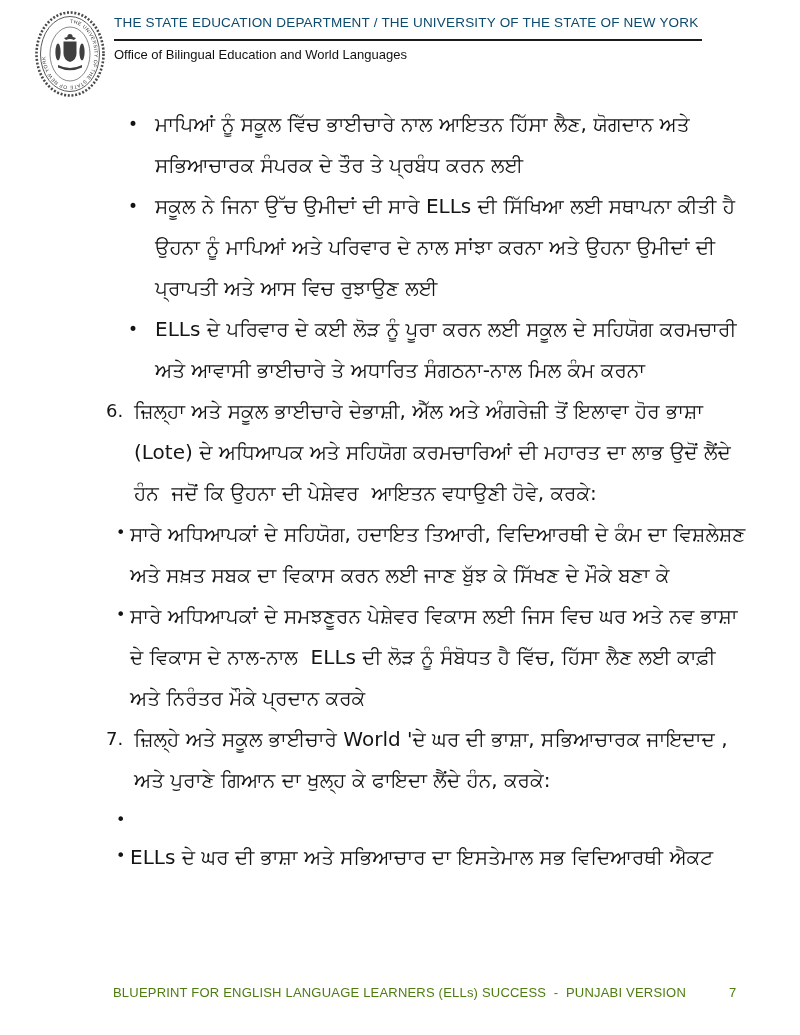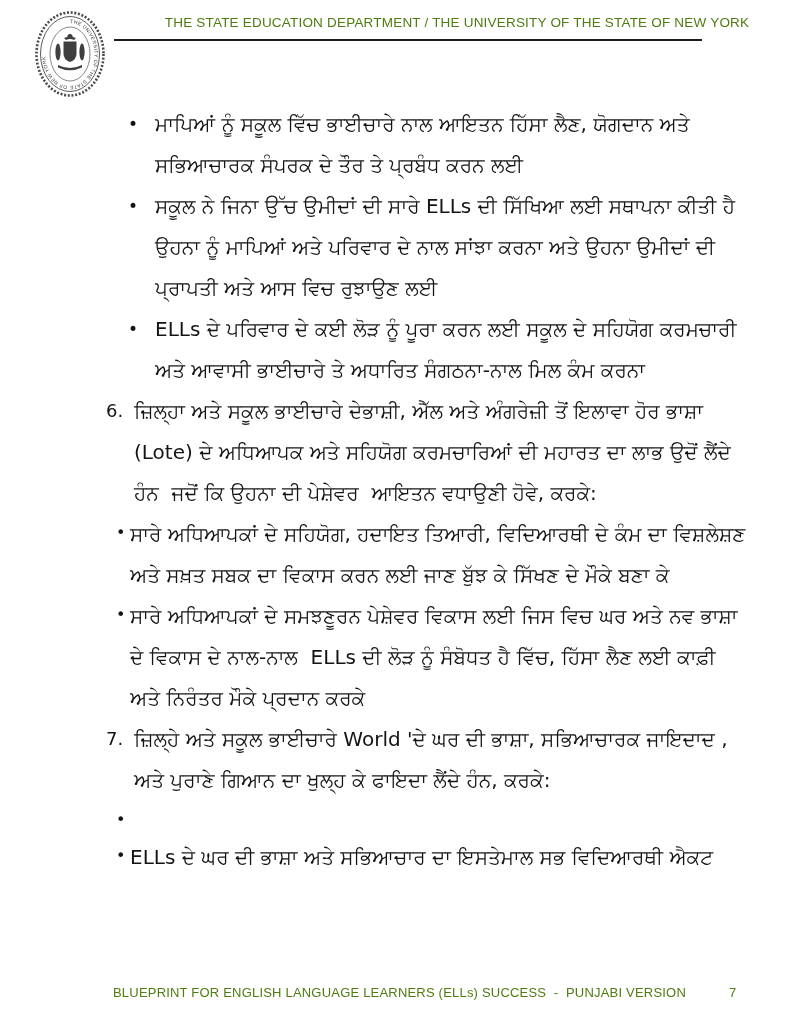--- a/index.html
+++ b/index.html
@@ -17,23 +17,22 @@
   .header {
     display: flex;
     align-items: flex-start;
     padding: 10px 0 0 33px;
   }
   .seal { flex: 0 0 auto; margin-right: 7px; }
   .header-text { flex: 1 1 auto; padding-top: 5px; }
   .header-title {
     font-size: 13.5px;
     letter-spacing: 0.2px;
-    color: #4d7c0f;
+    color: #0c4a6e;
     white-space: nowrap;
-    text-align: center;
   }
   .header-rule {
     width: 588px;
     border-top: 2px solid #1c1c1c;
     margin-top: 9px;
   }
   .header-subtitle {
     font-size: 13px;
     color: #111;
     margin-top: 6px;
@@ -99,20 +98,21 @@
         <path d="M31 28 q6 -3 12 0 l-2 2 q-4 -2 -8 0 z"></path>
         <path d="M30.5 31.5 h13 v12 q0 6.5 -6.5 8.5 q-6.5 -2 -6.5 -8.5 z"></path>
         <ellipse cx="25" cy="42" rx="2.6" ry="8.5"></ellipse>
         <ellipse cx="49" cy="42" rx="2.6" ry="8.5"></ellipse>
         <path d="M25 55 q12 6 24 0 l0 2.5 q-12 5.5 -24 0 z"></path>
       </g>
     </svg>
     <div class="header-text">
       <div class="header-title">THE STATE EDUCATION DEPARTMENT / THE UNIVERSITY OF THE STATE OF NEW YORK</div>
       <div class="header-rule"></div>
+      <div class="header-subtitle">Office of Bilingual Education and World Languages</div>
     </div>
   </div>
 
   <div class="content">
 
     <div class="row l1">
       <span class="marker">•</span>
       <span class="txt">ਮਾਪਿਆਂ ਨੂੰ ਸਕੂਲ ਵਿੱਚ ਭਾਈਚਾਰੇ ਨਾਲ ਆਇਤਨ ਹਿੱਸਾ ਲੈਣ, ਯੋਗਦਾਨ ਅਤੇ ਸਭਿਆਚਾਰਕ ਸੰਪਰਕ ਦੇ ਤੌਰ ਤੇ ਪ੍ਰਬੰਧ ਕਰਨ ਲਈ</span>
     </div>
 

